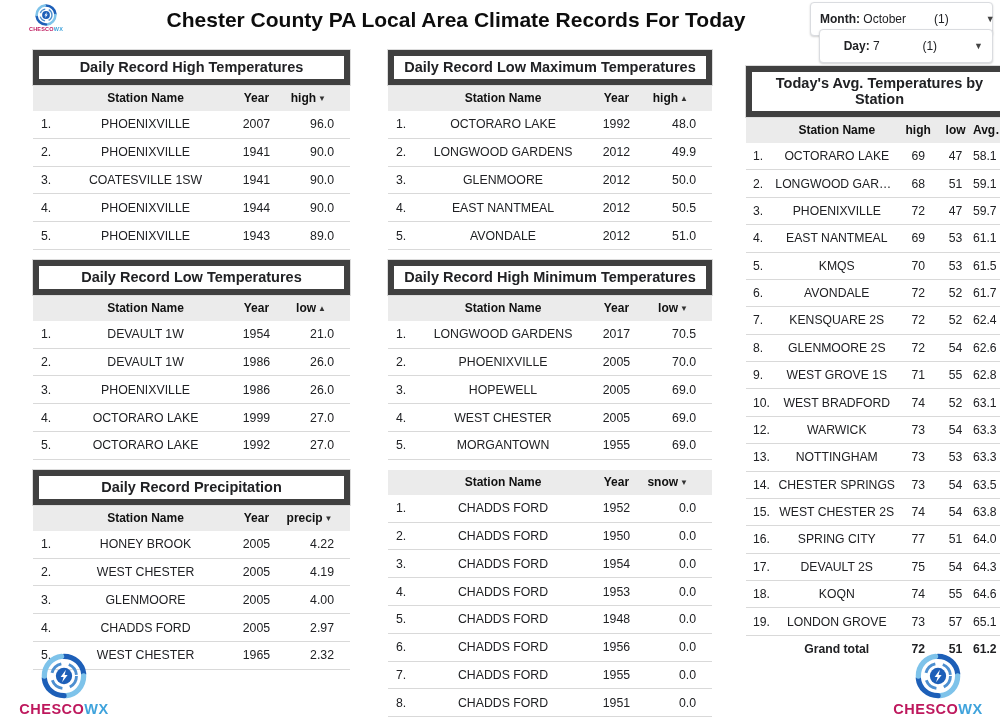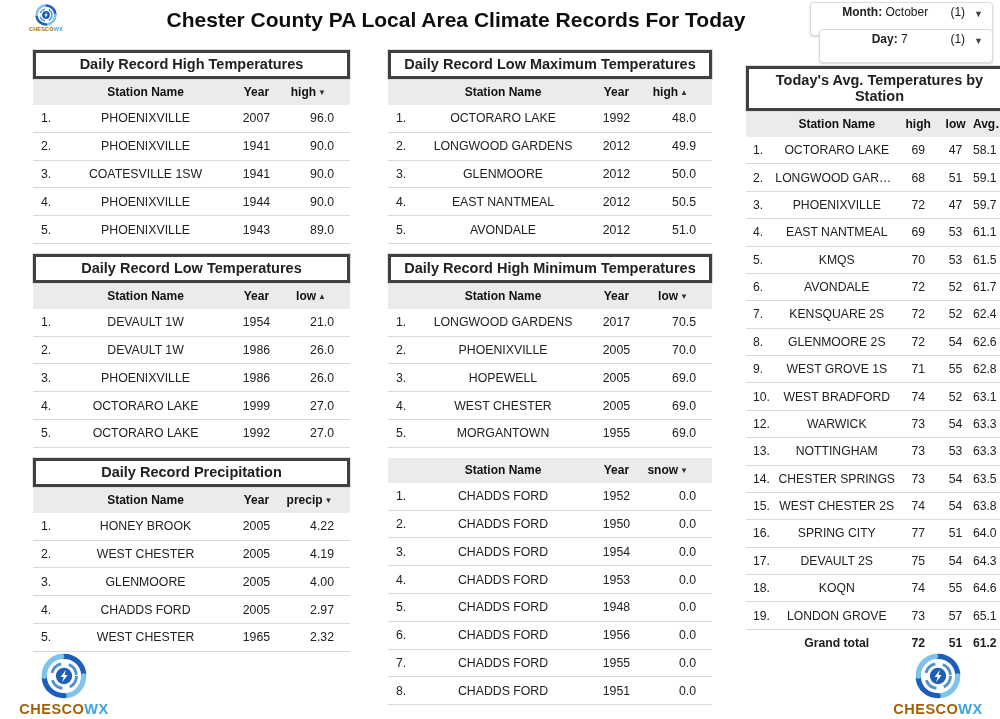--- a/index.html
+++ b/index.html
@@ -8,37 +8,37 @@
   .stage { position:relative; width:1000px; height:719px; }
 
   
   .page-title { position:absolute; left:116px; top:8px; width:680px; text-align:center;
     font-size:21px; font-weight:700; color:#0d0d0d; }
   .mini-logo { position:absolute; left:22px; top:4px; width:48px; text-align:center; }
   .mini-logo svg { width:22px; height:22px; display:block; margin:0 auto; }
   .mini-logo .brand-text { font-size:5.5px; }
 
   .dropdown { position:absolute; background:#fff; border:1px solid #dadce0; border-radius:4px;
-    box-shadow:0 1px 2px rgba(0,0,0,.18); display:flex; align-items:flex-end;
-    font-size:12px; padding:16px 9px; }
+    box-shadow:0 1px 2px rgba(0,0,0,.18); display:flex; align-items:center;
+    font-size:12px; padding:16px 9px;gap:28px; }
   .dd-month { right:7px; top:2px; width:183px; height:23px; }
   .dd-day { right:7px; top:29px; width:174px; height:21px; }
   .dd-label { font-weight:700; }
   .dd-center { margin:0 auto; white-space:nowrap; }
   .dd-count { color:#202124; margin-right:9px; }
   .dd-caret { font-size:9px; color:#444; line-height:1; }
 
   
   .col { position:absolute; }
   .col-left  { left:33px;  top:50px; width:317px; }
   .col-mid   { left:388px; top:50px; width:324px; }
   .col-right { left:728px; top:66px; width:267px;margin-left:18px; }
 
   .panel { margin-bottom:10px; }
-  .panel-title { border:3px solid #404040; box-shadow:0 0 0 1px #dcdcdc; background:#fff;
+  .panel-title { border:6px solid #404040; box-shadow:0 0 0 1px #dcdcdc; background:#fff;
     text-align:center; font-weight:700; font-size:14.5px; padding:3px 2px 4px; }
 
   table { width:100%; border-collapse:collapse; table-layout:fixed; margin-top:1px; }
   thead th { background:#ebebeb; font-size:12px; font-weight:700; padding:5px 0 6px;
     color:#111; }
   tbody td { font-size:12.3px; padding:6.4px 0; border-bottom:1px solid #d9d9d9;
     color:#202124; }
   tbody tr:last-child td { border-bottom:1px solid #d9d9d9; }
 
   
@@ -64,21 +64,21 @@
   .total-row td { font-weight:700; border-bottom:none !important; }
 
   .sort-arrow { font-size:8px; color:#333; position:relative; top:-1px; margin-left:2px; }
 
   
   .logo { position:absolute; width:96px; text-align:center; }
   .logo svg { width:46px; height:46px; display:block; margin:0 auto 2px; }
   .logo-left { left:16px; top:653px; }
   .logo-right { right:14px; top:653px; }
   .brand-text { font-weight:700; font-size:14.5px; letter-spacing:.5px; }
-  .brand-chesco { color:#a16207; }
+  .brand-chesco { color:#be185d; }
   .brand-wx { color:#3fa3dc; }
   .mini-logo .brand-text { font-size:5.5px; letter-spacing:.2px; }
 </style>
 </head>
 <body>
 
 <div class="stage">
 
   <div class="mini-logo">
     <svg viewBox="0 0 48 48">

